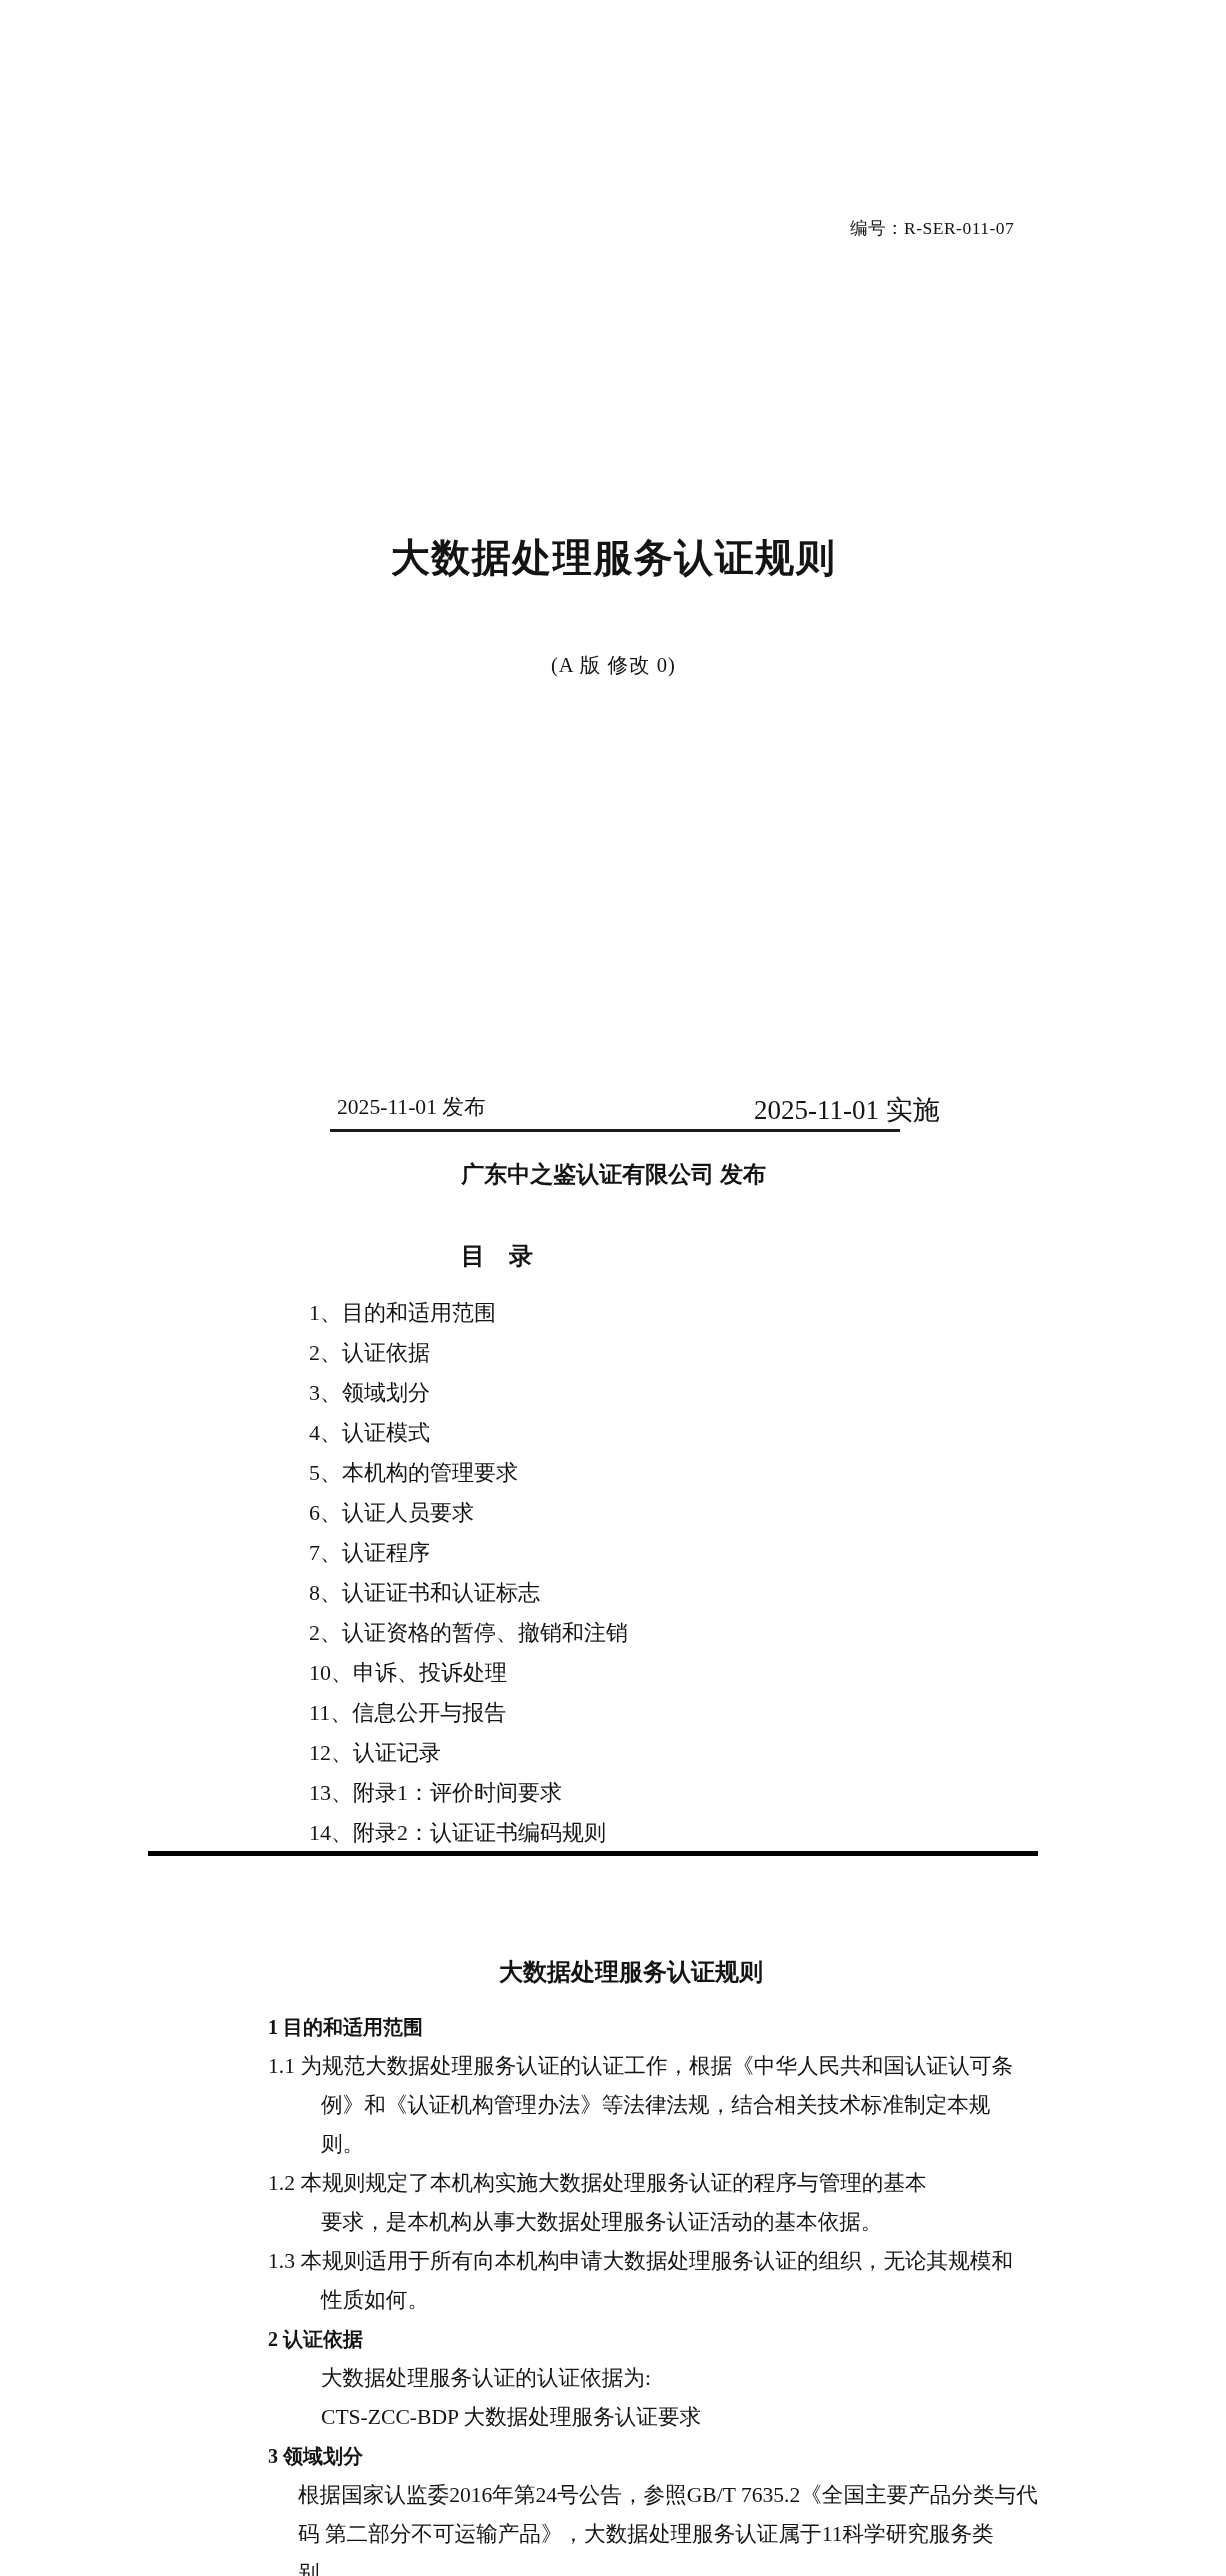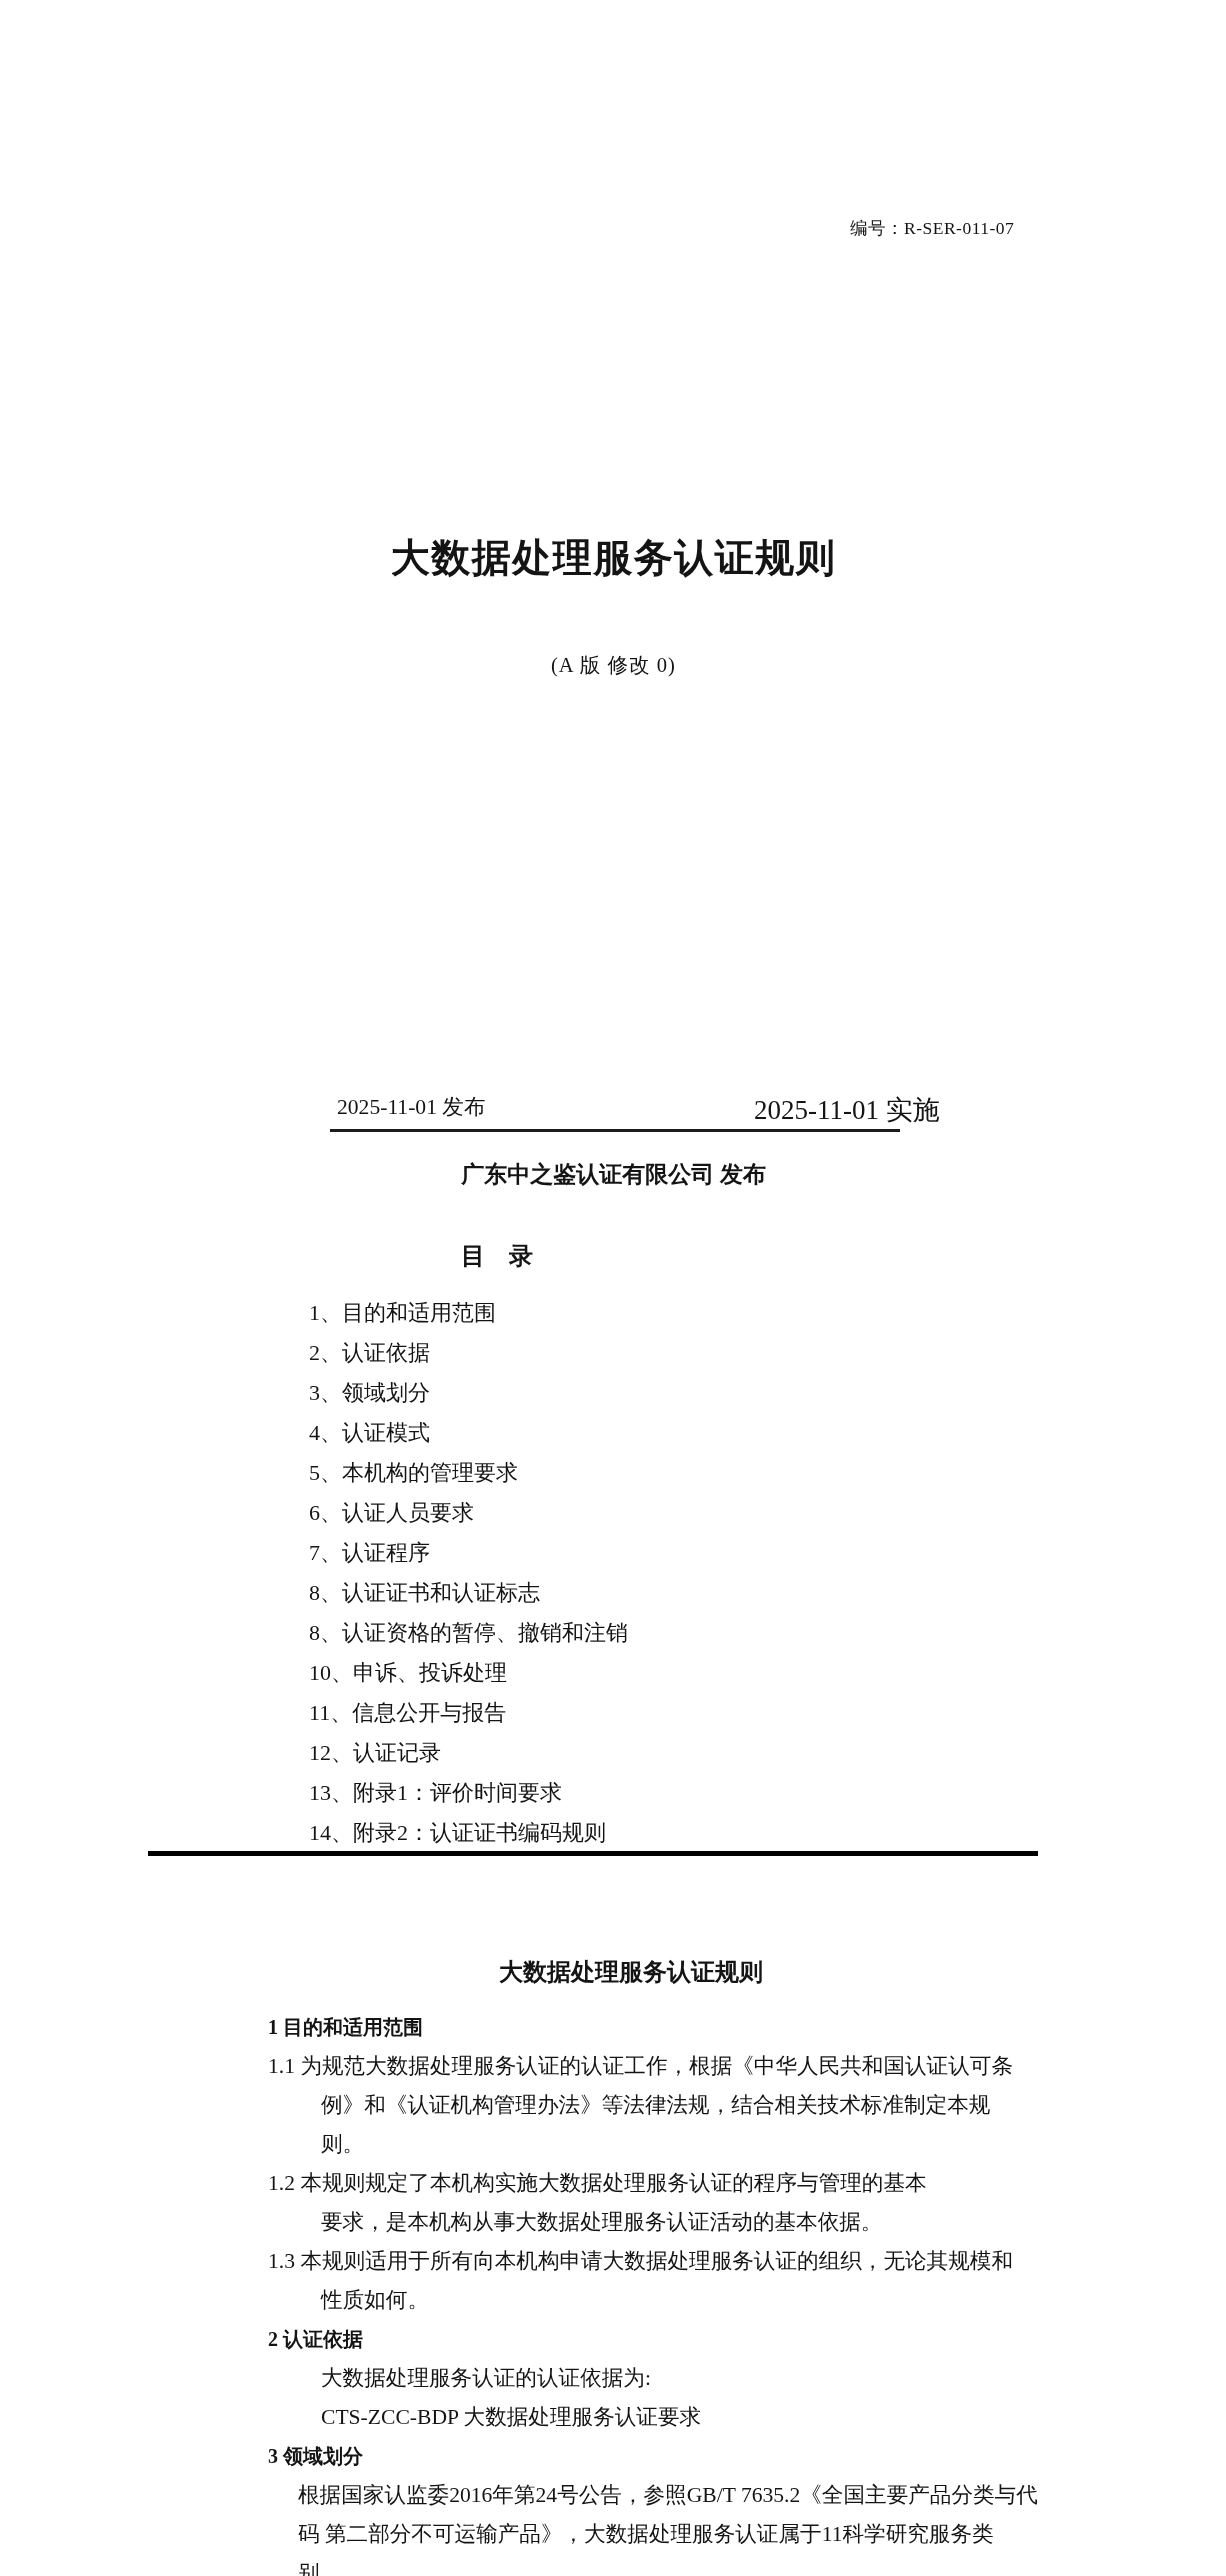--- a/index.html
+++ b/index.html
@@ -99,21 +99,21 @@
 
   <div class="abs toc">
     <div class="toc-item">1、目的和适用范围</div>
     <div class="toc-item">2、认证依据</div>
     <div class="toc-item">3、领域划分</div>
     <div class="toc-item">4、认证模式</div>
     <div class="toc-item">5、本机构的管理要求</div>
     <div class="toc-item">6、认证人员要求</div>
     <div class="toc-item">7、认证程序</div>
     <div class="toc-item">8、认证证书和认证标志</div>
-    <div class="toc-item">8、认证资格的暂停、撤销和注销</div>
+    <div class="toc-item">2、认证资格的暂停、撤销和注销</div>
     <div class="toc-item">10、申诉、投诉处理</div>
     <div class="toc-item">11、信息公开与报告</div>
     <div class="toc-item">12、认证记录</div>
     <div class="toc-item">13、附录1：评价时间要求</div>
     <div class="toc-item">14、附录2：认证证书编码规则</div>
   </div>
 
   <div class="abs rule-thick"></div>
 
   <div class="abs body-title">大数据处理服务认证规则</div>

